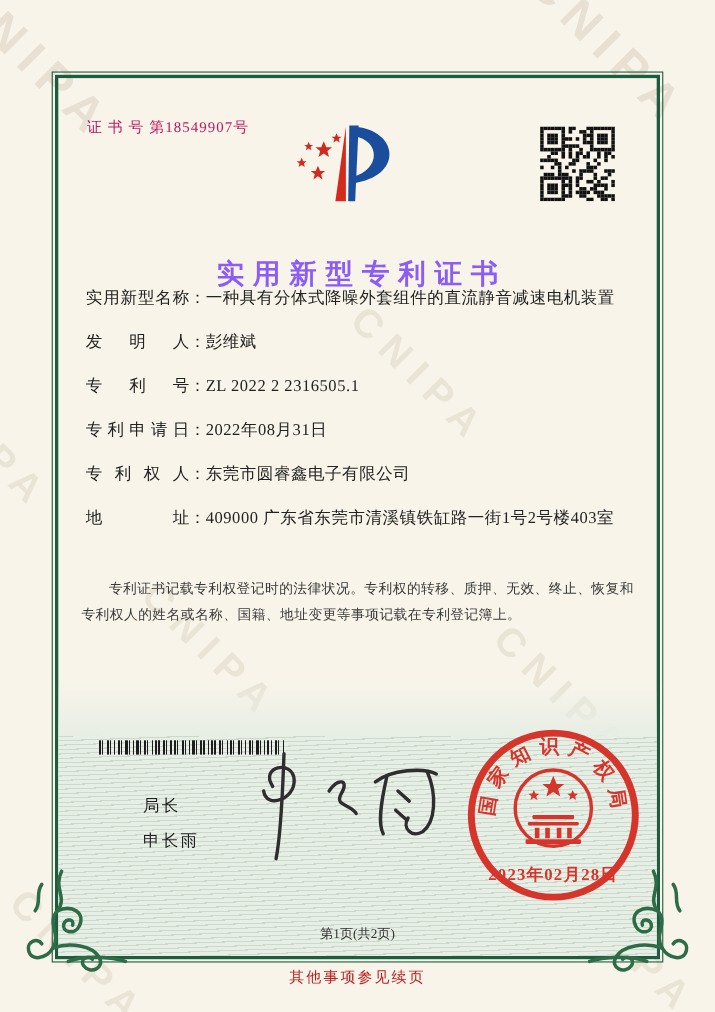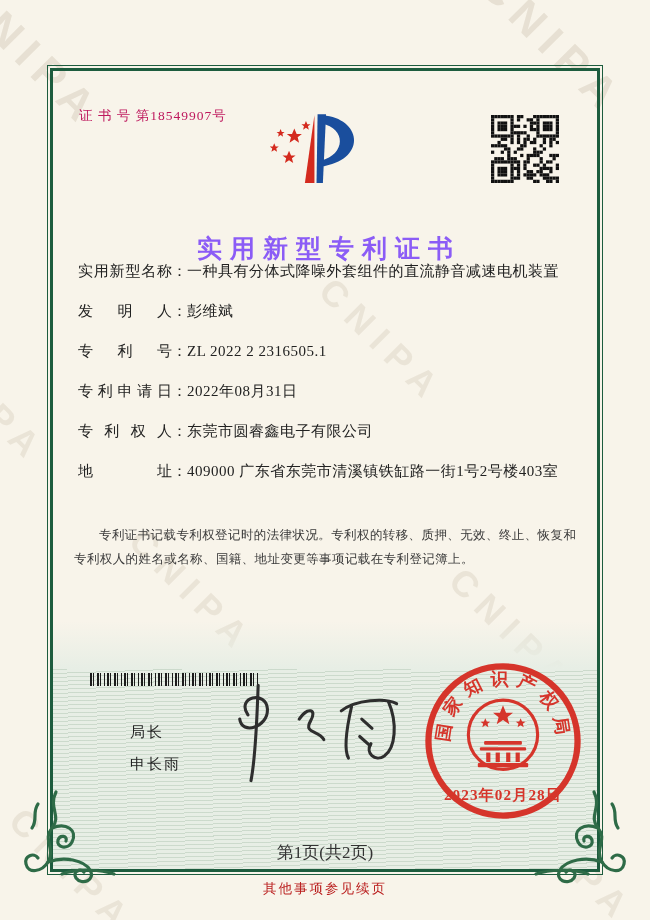--- a/index.html
+++ b/index.html
@@ -48,21 +48,21 @@
     line-height:1.92; color:#3a3a3a; letter-spacing:.4px;}
   .paras p{margin:0 0 5px 0; text-indent:2em;}
   
   .barcode{position:absolute; left:37px; top:602px; width:170px; height:13px;
     background:repeating-linear-gradient(90deg,#1c1c1c 0 2px,transparent 2px 3px,#1c1c1c 3px 4px,transparent 4px 7px,#1c1c1c 7px 9px,transparent 9px 10px,#1c1c1c 10px 11px,transparent 11px 14px,#1c1c1c 14px 15px,transparent 15px 17px);}
   .director{position:absolute; left:37px; top:652px;
     font-family:"Liberation Sans","DejaVu Sans",sans-serif; font-size:15px; color:#1f1f1f;}
   .director div{margin-bottom:13px; letter-spacing:2px;margin-left:40px;}
   .signature{position:absolute; left:158px; top:608px;}
   .seal{position:absolute; left:366px; top:586px; opacity:.93;}
-  .page-no{position:absolute; left:0; right:0; top:770px; text-align:center; font-size:17px; color:#333;}
+  .page-no{position:absolute; left:0; right:0; top:770px; text-align:center; font-size:12px; color:#333;}
   
   .note{position:absolute; left:0; right:0; top:880px; text-align:center; font-size:13.5px;
     letter-spacing:2px; color:#b91c1c;}
   .ornament{position:absolute; pointer-events:none;}
   .orn-l{left:18px; top:788px;}
   .orn-r{left:532px; top:788px; transform:scaleX(-1);}
 </style>
 </head>
 <body>
 

